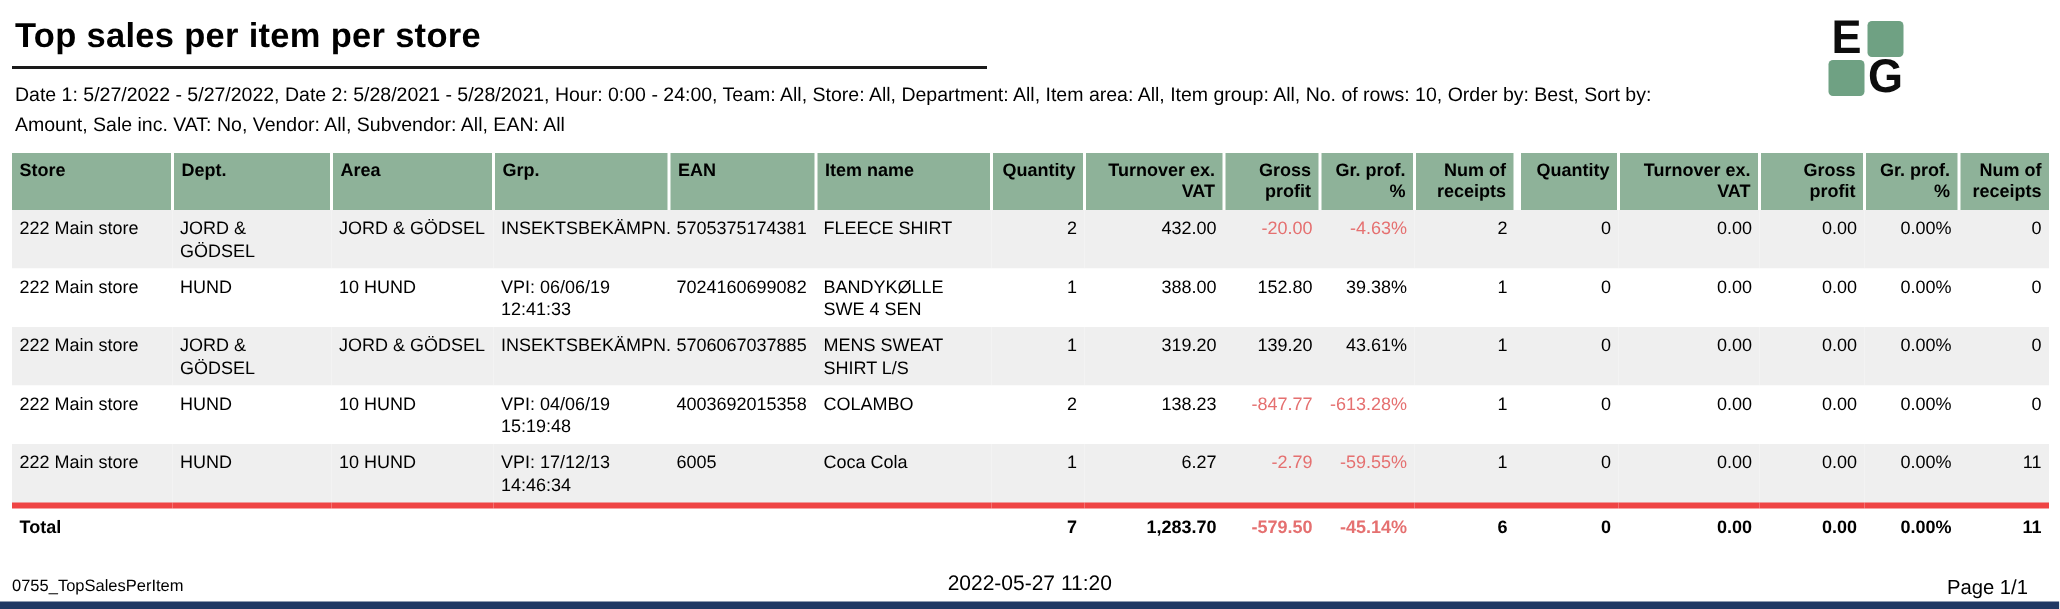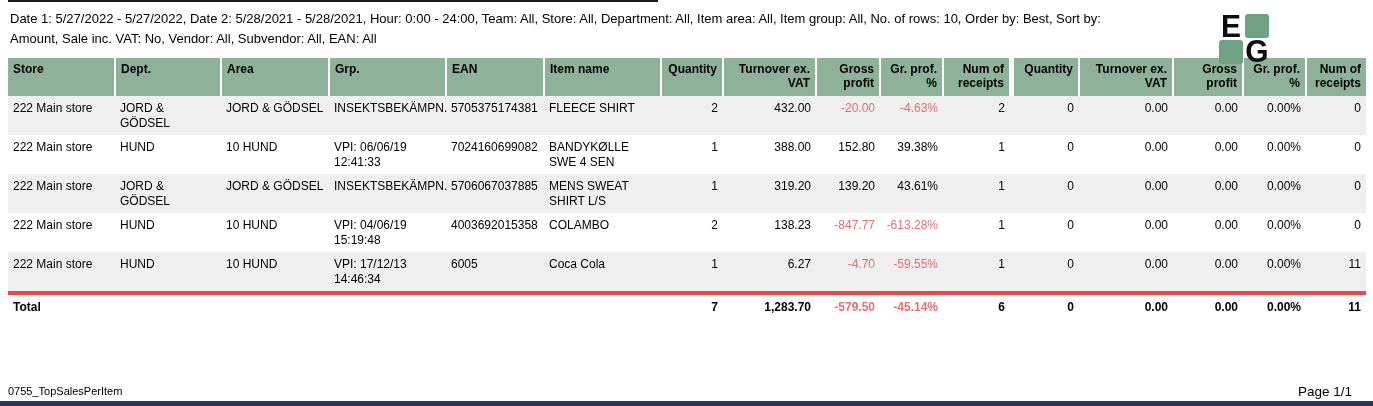--- a/index.html
+++ b/index.html
@@ -120,20 +120,21 @@
     bottom: 0;
     width: 100%;
     height: 5px;
   }
 </style>
 </head>
 <body>
 
 <div class="page">
 
+  <h1 class="report-title">Top sales per item per store</h1>
   <div class="title-rule"></div>
   <p class="filters">Date 1: 5/27/2022 - 5/27/2022, Date 2: 5/28/2021 - 5/28/2021, Hour: 0:00 - 24:00, Team: All, Store: All, Department: All, Item area: All, Item group: All, No. of rows: 10, Order by: Best, Sort by: Amount, Sale inc. VAT: No, Vendor: All, Subvendor: All, EAN: All</p>
 
   <div class="logo">
     <div class="logo-cell">
       <span class="logo-letter">E</span>
     </div>
     <div class="logo-cell">
       <div class="logo-square sq-green" style="background: rgb(111, 161, 131);"></div>
     </div>
@@ -265,21 +266,21 @@
       </tr>
       <tr class="data-row">
         <td class="c-left">222 Main store</td>
         <td class="c-left">HUND</td>
         <td class="c-left">10 HUND</td>
         <td class="c-left">VPI: 17/12/13 14:46:34</td>
         <td class="c-left nowrap">6005</td>
         <td class="c-left">Coca Cola</td>
         <td class="c-num num">1</td>
         <td class="c-num num">6.27</td>
-        <td class="c-num num neg">-4.70</td>
+        <td class="c-num num neg">-2.79</td>
         <td class="c-num num neg">-59.55%</td>
         <td class="c-num num">1</td>
         <td class="spacer-td"></td>
         <td class="c-num num">0</td>
         <td class="c-num num">0.00</td>
         <td class="c-num num">0.00</td>
         <td class="c-num num">0.00%</td>
         <td class="c-num num">11</td>
       </tr>
       <tr class="total-row">
@@ -293,16 +294,17 @@
         <td class="c-num num">0</td>
         <td class="c-num num">0.00</td>
         <td class="c-num num">0.00</td>
         <td class="c-num num">0.00%</td>
         <td class="c-num num">11</td>
       </tr>
     </tbody>
   </table>
 
   <div class="footer-id">0755_TopSalesPerItem</div>
+  <div class="footer-ts">2022-05-27 11:20</div>
   <div class="footer-page">Page 1/1</div>
   <div class="bottom-bar" style="background: rgb(31, 56, 100);"></div>
 
 </div>
 
 </body></html>

